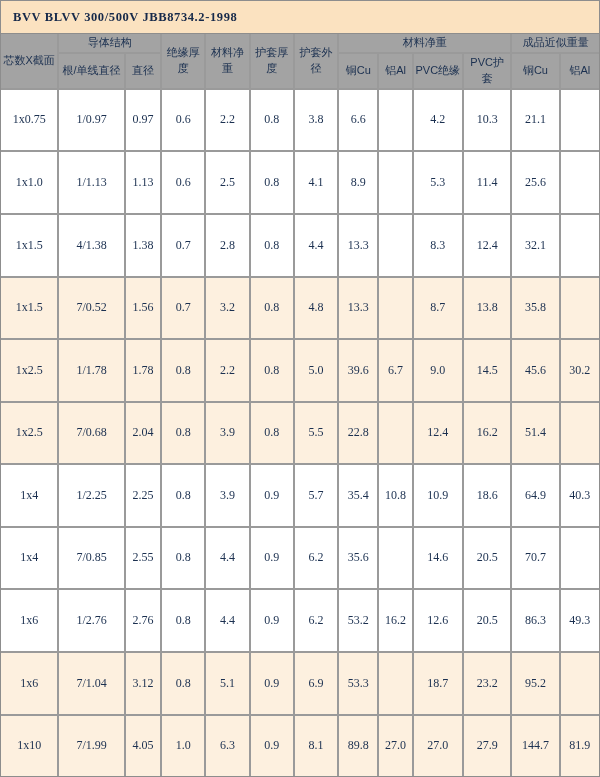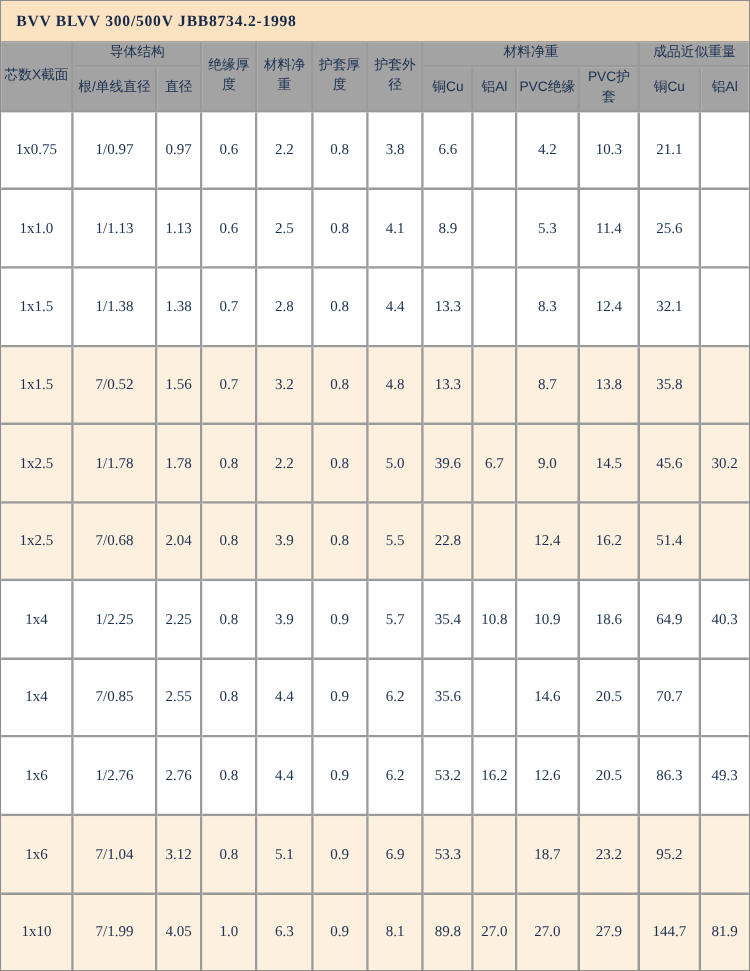--- a/index.html
+++ b/index.html
@@ -172,21 +172,21 @@
           <td>4.1</td>
           <td>8.9</td>
           <td></td>
           <td>5.3</td>
           <td>11.4</td>
           <td>25.6</td>
           <td></td>
         </tr>
         <tr>
           <td>1x1.5</td>
-          <td>1/1.38</td>
+          <td>4/1.38</td>
           <td>1.38</td>
           <td>0.7</td>
           <td>2.8</td>
           <td>0.8</td>
           <td>4.4</td>
           <td>13.3</td>
           <td></td>
           <td>8.3</td>
           <td>12.4</td>
           <td>32.1</td>

